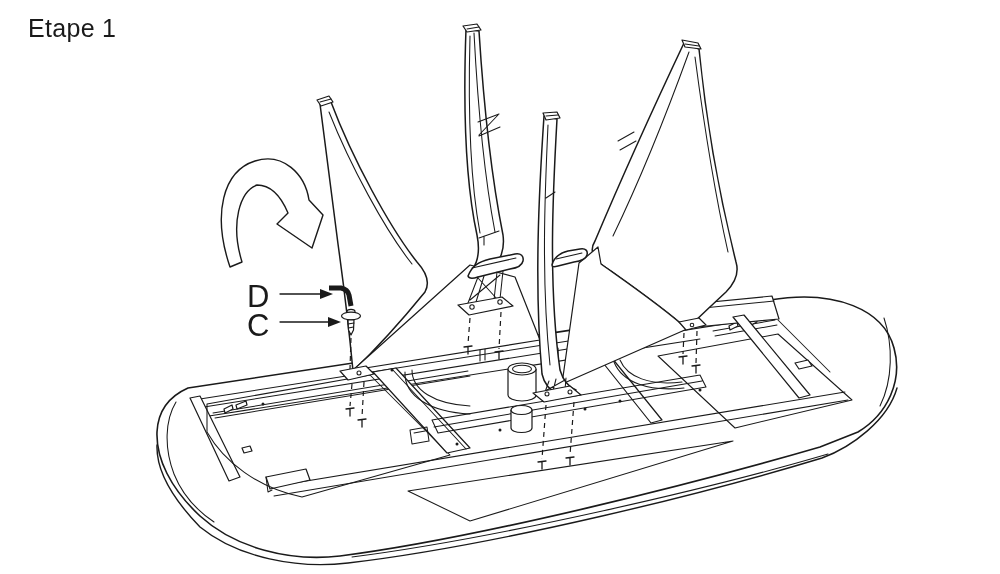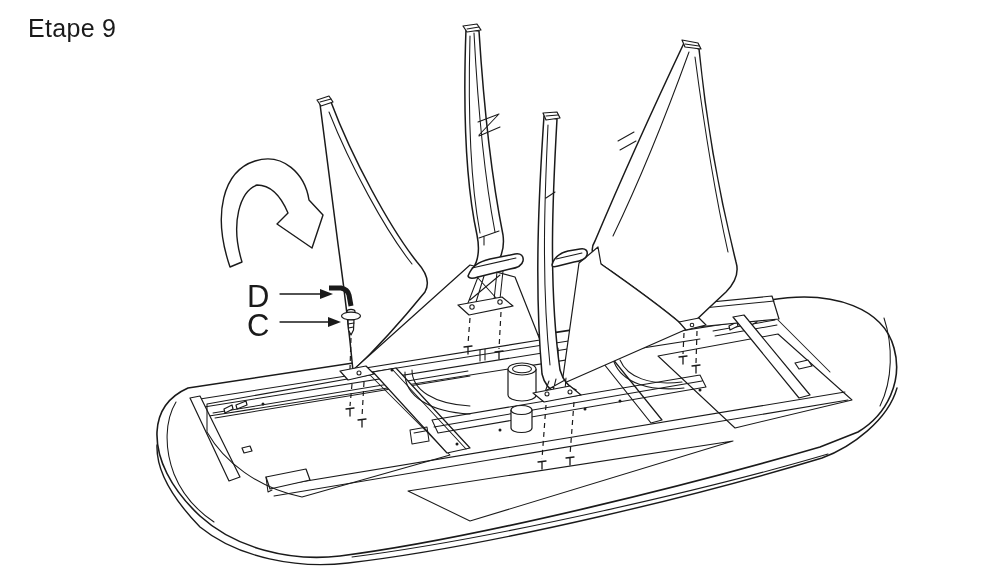--- a/index.html
+++ b/index.html
@@ -15,21 +15,21 @@
   .wh{fill:#ffffff;stroke:currentColor;stroke-width:1.5;stroke-linejoin:round;}
   .wh2{fill:#ffffff;stroke:currentColor;stroke-width:1.2;stroke-linejoin:round;}
   .dash{fill:none;stroke:currentColor;stroke-width:1.2;stroke-dasharray:5 4;}
   .blk{fill:currentColor;stroke:none;}
 </style>
 </head>
 <body>
 
 <div id="page">
 
-  <div id="step-title">Etape 9</div>
+  <div id="step-title">Etape 1</div>
   <div id="label-d" class="callout-letter">D</div>
   <div id="label-c" class="callout-letter">C</div>
 
   <svg width="1000" height="574" viewBox="0 0 1000 574">
 
     <g>
 
       <path class="ln" style="stroke-width:1.6" d="M 188 388 L 770 300
         C 836 289, 884 310, 894 348
         C 903 380, 888 414, 858 432

